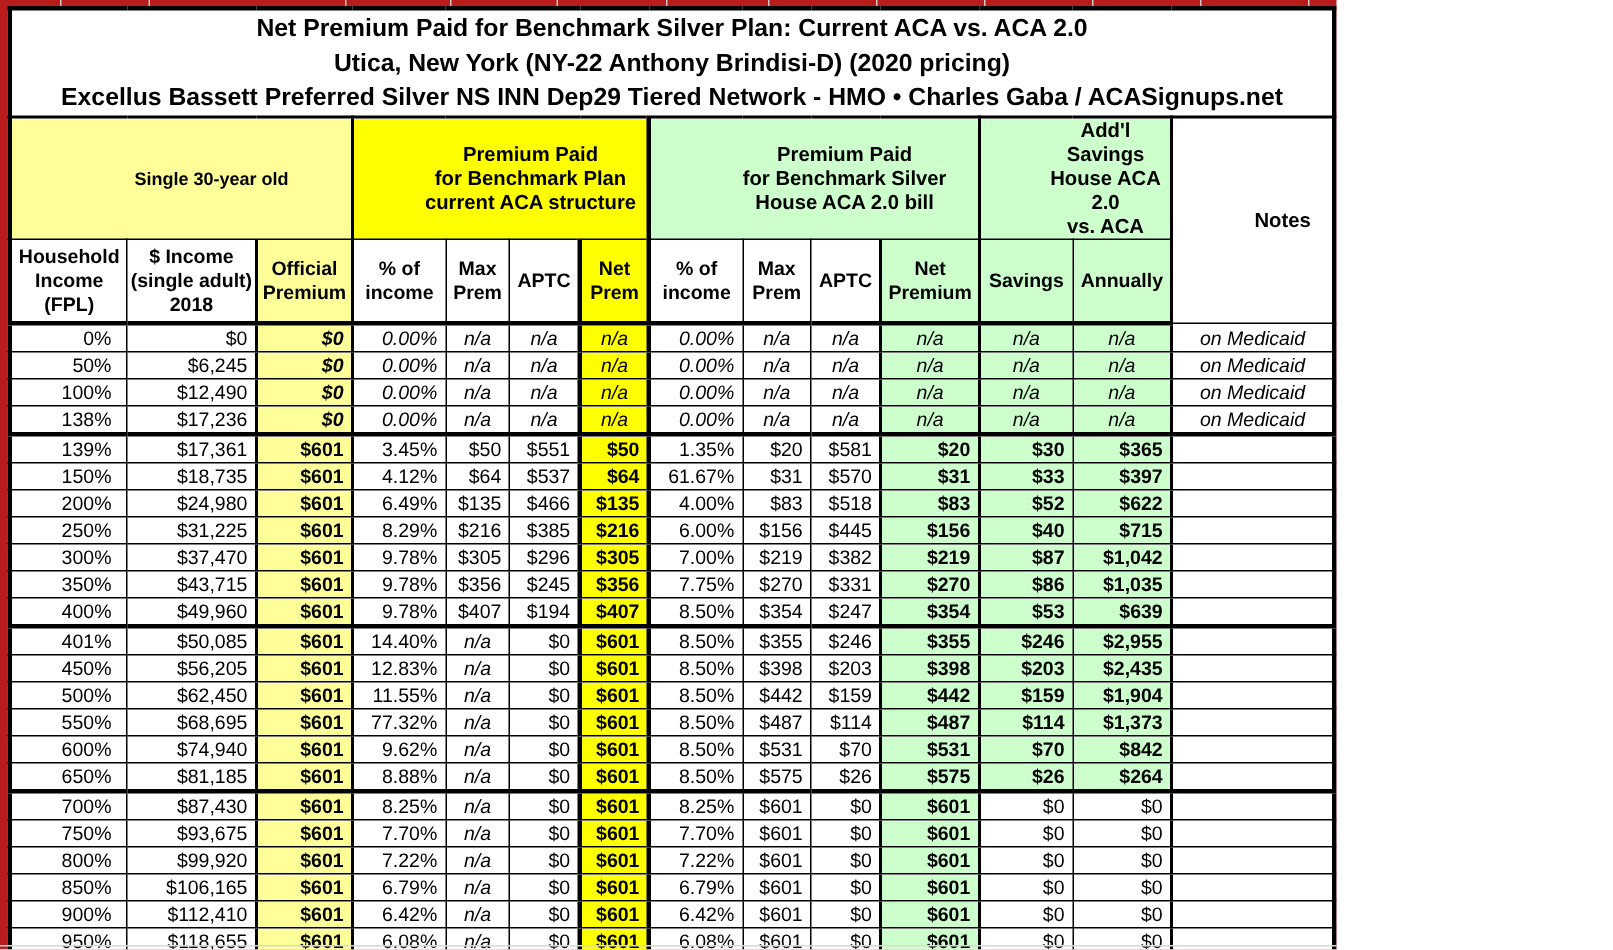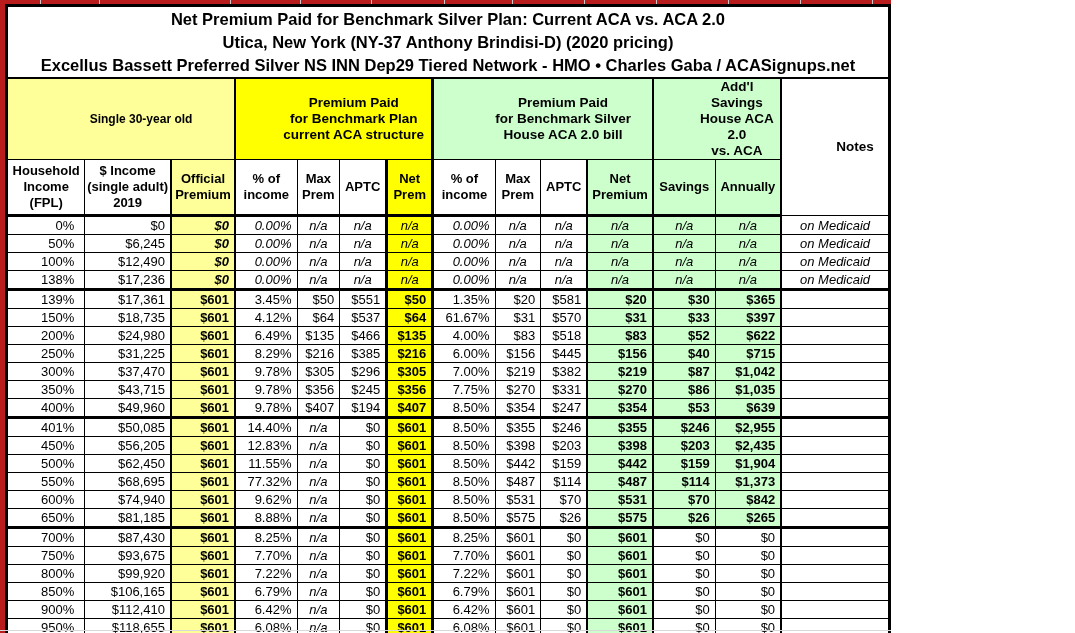--- a/index.html
+++ b/index.html
@@ -59,21 +59,21 @@
         <col style="width:57px">
         <col style="width:74px">
       <col style="width:74px">
         <col style="width:76px">
         <col style="width:138px">
     </colgroup>
     <thead>
       <tr>
         <th class="title-cell" colspan="14">
           <div class="title-line">Net Premium Paid for Benchmark Silver Plan: Current ACA vs. ACA 2.0</div>
-          <div class="title-line">Utica, New York (NY-37 Anthony Brindisi-D) (2020 pricing)</div>
+          <div class="title-line">Utica, New York (NY-22 Anthony Brindisi-D) (2020 pricing)</div>
           <div class="title-line">Excellus Bassett Preferred Silver NS INN Dep29 Tiered Network - HMO • Charles Gaba / ACASignups.net</div>
         </th>
       </tr>
       <tr class="grouphead">
         <th colspan="3" class="ghead single30 bg-ly">Single 30-year old</th>
         <th colspan="4" class="ghead bg-by bL2">Premium Paid
 for Benchmark Plan
 current ACA structure</th>
         <th colspan="4" class="ghead bg-gr bL3">Premium Paid
 for Benchmark Silver
@@ -82,21 +82,21 @@
 House ACA 2.0
 vs. ACA</th>
         <th rowspan="2" class="ghead bL2">Notes</th>
       </tr>
       <tr class="colhead">
         <th class="multi">Household
 Income
 (FPL)</th>
         <th class="multi">$ Income
 (single adult)
-2019</th>
+2018</th>
         <th class="multi bg-ly bL2">Official
 Premium</th>
         <th class="multi bL2">% of
 income</th>
         <th class="multi">Max
 Prem</th>
         <th class="multi">APTC</th>
         <th class="multi bg-by bL3">Net
 Prem</th>
         <th class="multi bL3">% of
@@ -373,21 +373,21 @@
           <td class="bL2 bg-ly ar b">$601</td>
           <td class="bL2 ar">8.88%</td>
           <td class="ac it">n/a</td>
           <td class="ar">$0</td>
           <td class="bL3 bg-by ar b">$601</td>
           <td class="bL3 ar">8.50%</td>
           <td class="ar">$575</td>
           <td class="ar">$26</td>
           <td class="bL2 bg-gr ar b">$575</td>
           <td class="bL2 ar bg-gr b">$26</td>
-          <td class="ar bg-gr b">$265</td>
+          <td class="ar bg-gr b">$264</td>
           <td class="bL2 ac"></td>
         </tr>
         <tr>
           <td class="c-fpl ar">700%</td>
           <td class="ar">$87,430</td>
           <td class="bL2 bg-ly ar b">$601</td>
           <td class="bL2 ar">8.25%</td>
           <td class="ac it">n/a</td>
           <td class="ar">$0</td>
           <td class="bL3 bg-by ar b">$601</td>

